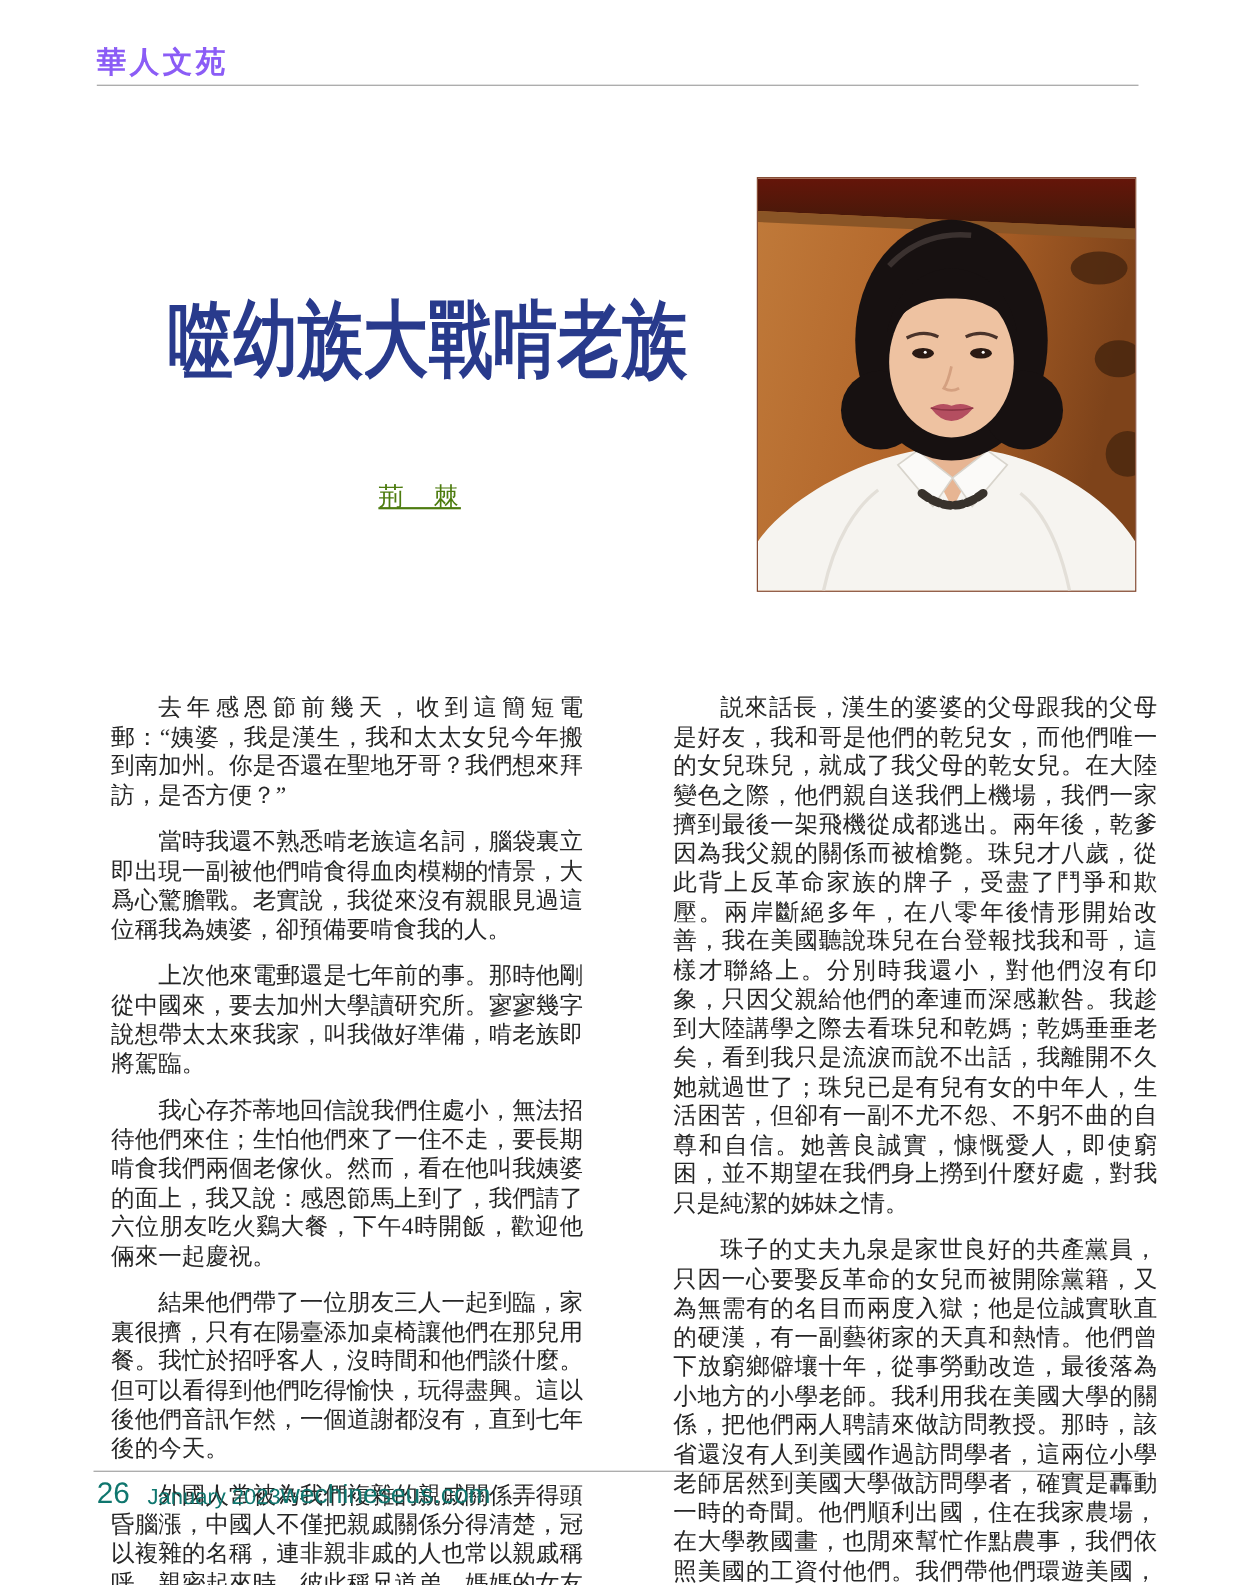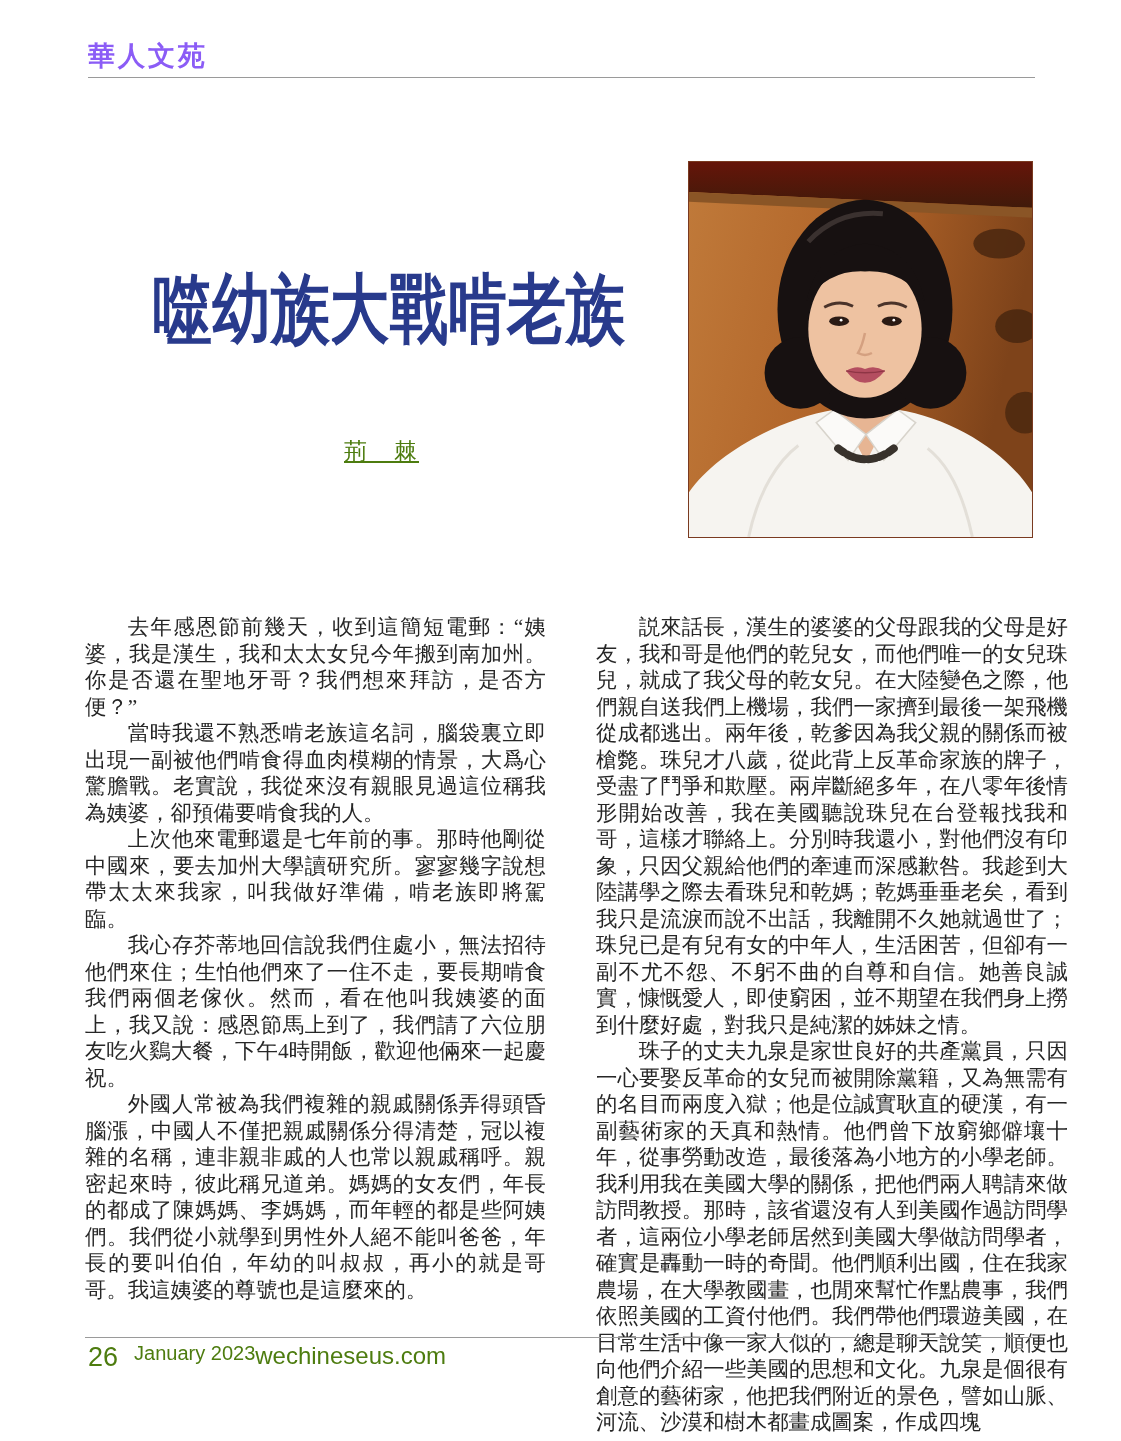--- a/index.html
+++ b/index.html
@@ -28,29 +28,29 @@
   }
   .photo-frame{
     position:absolute;left:688px;top:161px;width:345px;height:377px;
     border:1px solid #7a3a20;box-sizing:border-box;overflow:hidden;
   }
   .photo-frame svg{display:block;}
   .column{
     position:absolute;top:614px;font-size:21.4px;line-height:26.5px;
     text-align:justify;color:#262626;
   }
-  .column p{margin:0;text-indent:2em;}
+  .column p{margin:16px;text-indent:2em;}
   .col-left{left:85px;width:461px;}
   .col-right{left:596px;width:472px;}
   .footer-rule{
     position:absolute;left:85px;top:1337px;width:950px;height:1px;background:#9a9a9a;
   }
   .footer{
-    position:absolute;left:88px;top:1342px;display:flex;align-items:flex-start;
-    font-family:"Liberation Sans","DejaVu Sans",sans-serif;color:#4d7c0f;
+    position:absolute;left:88px;top:1342px;display:flex;align-items:flex-end;
+    font-family:"Liberation Sans","DejaVu Sans",sans-serif;color:#0f766e;
   }
   .footer .page-num{font-size:27px;margin-right:16px;}
   .footer .issue{font-size:20px;}
   .footer .site{font-size:24px;}
 </style>
 </head>
 <body>
 
 <div class="section-header">華人文苑</div>
 <div class="header-rule"></div>
@@ -110,20 +110,21 @@
 
     <path d="M150,288 Q178,310 206,288" stroke="#38322c" stroke-width="8" fill="none" stroke-dasharray="7,4" stroke-linecap="round"></path>
   </svg>
 </div>
 
 <div class="column col-left">
     <p>去年感恩節前幾天，收到這簡短電郵：“姨婆，我是漢生，我和太太女兒今年搬到南加州。你是否還在聖地牙哥？我們想來拜訪，是否方便？”</p>
     <p>當時我還不熟悉啃老族這名詞，腦袋裏立即出現一副被他們啃食得血肉模糊的情景，大爲心驚膽戰。老實說，我從來沒有親眼見過這位稱我為姨婆，卻預備要啃食我的人。</p>
     <p>上次他來電郵還是七年前的事。那時他剛從中國來，要去加州大學讀研究所。寥寥幾字說想帶太太來我家，叫我做好準備，啃老族即將駕臨。</p>
     <p>我心存芥蒂地回信說我們住處小，無法招待他們來住；生怕他們來了一住不走，要長期啃食我們兩個老傢伙。然而，看在他叫我姨婆的面上，我又說：感恩節馬上到了，我們請了六位朋友吃火鷄大餐，下午4時開飯，歡迎他倆來一起慶祝。</p>
+    <p>結果他們帶了一位朋友三人一起到臨，家裏很擠，只有在陽臺添加桌椅讓他們在那兒用餐。我忙於招呼客人，沒時間和他們談什麼。但可以看得到他們吃得愉快，玩得盡興。這以後他們音訊乍然，一個道謝都沒有，直到七年後的今天。</p>
     <p>外國人常被為我們複雜的親戚關係弄得頭昏腦漲，中國人不僅把親戚關係分得清楚，冠以複雜的名稱，連非親非戚的人也常以親戚稱呼。親密起來時，彼此稱兄道弟。媽媽的女友們，年長的都成了陳媽媽、李媽媽，而年輕的都是些阿姨們。我們從小就學到男性外人絕不能叫爸爸，年長的要叫伯伯，年幼的叫叔叔，再小的就是哥哥。我這姨婆的尊號也是這麼來的。</p>
   </div>
 <div class="column col-right">
     <p>説來話長，漢生的婆婆的父母跟我的父母是好友，我和哥是他們的乾兒女，而他們唯一的女兒珠兒，就成了我父母的乾女兒。在大陸變色之際，他們親自送我們上機場，我們一家擠到最後一架飛機從成都逃出。兩年後，乾爹因為我父親的關係而被槍斃。珠兒才八歲，從此背上反革命家族的牌子，受盡了鬥爭和欺壓。兩岸斷絕多年，在八零年後情形開始改善，我在美國聽說珠兒在台登報找我和哥，這樣才聯絡上。分別時我還小，對他們沒有印象，只因父親給他們的牽連而深感歉咎。我趁到大陸講學之際去看珠兒和乾媽；乾媽垂垂老矣，看到我只是流淚而說不出話，我離開不久她就過世了；珠兒已是有兒有女的中年人，生活困苦，但卻有一副不尤不怨、不躬不曲的自尊和自信。她善良誠實，慷慨愛人，即使窮困，並不期望在我們身上撈到什麼好處，對我只是純潔的姊妹之情。</p>
     <p>珠子的丈夫九泉是家世良好的共產黨員，只因一心要娶反革命的女兒而被開除黨籍，又為無需有的名目而兩度入獄；他是位誠實耿直的硬漢，有一副藝術家的天真和熱情。他們曾下放窮鄉僻壤十年，從事勞動改造，最後落為小地方的小學老師。我利用我在美國大學的關係，把他們兩人聘請來做訪問教授。那時，該省還沒有人到美國作過訪問學者，這兩位小學老師居然到美國大學做訪問學者，確實是轟動一時的奇聞。他們順利出國，住在我家農場，在大學教國畫，也閒來幫忙作點農事，我們依照美國的工資付他們。我們帶他們環遊美國，在日常生活中像一家人似的，總是聊天說笑，順便也向他們介紹一些美國的思想和文化。九泉是個很有創意的藝術家，他把我們附近的景色，譬如山脈、河流、沙漠和樹木都畫成圖案，作成四塊</p>
   </div>
 
 <div class="footer-rule"></div>
 <div class="footer">
   <span class="page-num">26</span>

